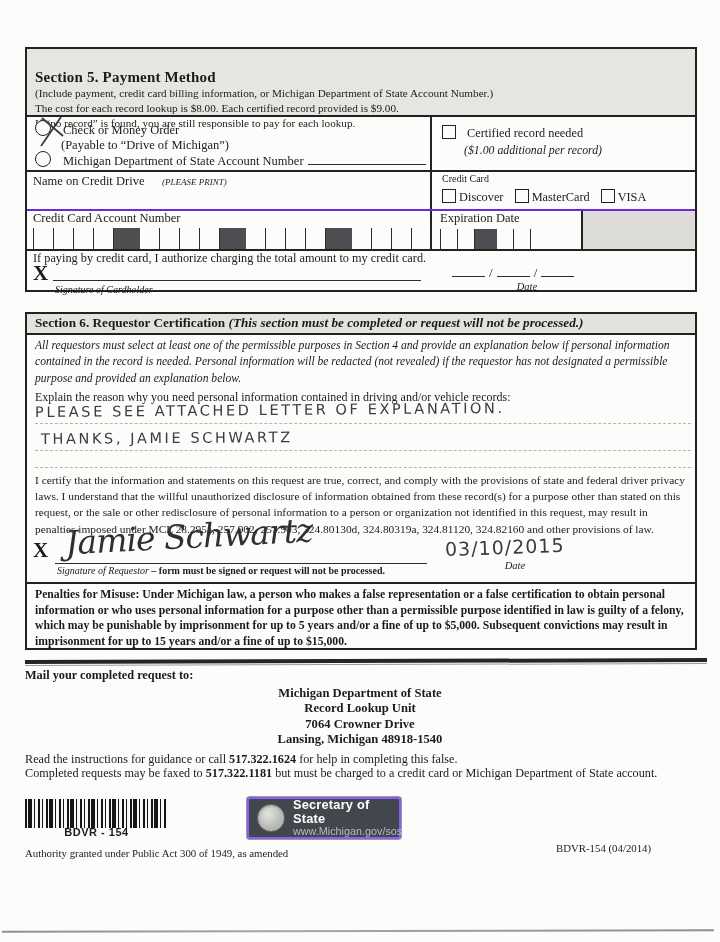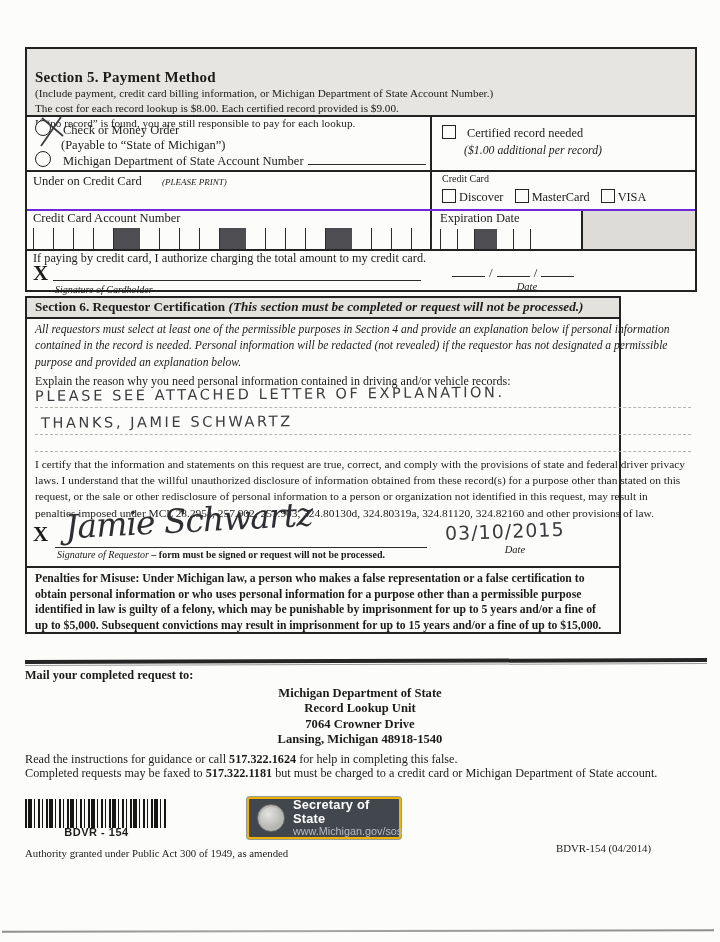--- a/index.html
+++ b/index.html
@@ -36,38 +36,38 @@
   .edark{width:22px;background:#4e4e52;}
   .expgray{position:absolute;right:0;top:0;bottom:0;width:112px;background:#dddcd8;border-left:2px solid #222;}
   
   .sigx{font-size:21px;font-weight:bold;}
   .sigline{position:absolute;border-bottom:1.5px solid #2c2c2c;height:0;}
   .siglbl{font-size:10px;font-style:italic;}
   .dseg{display:inline-block;width:33px;border-bottom:1.5px solid #2c2c2c;height:13px;}
   .dslash{font-size:13px;}
   .datelbl{font-size:10.5px;font-style:italic;text-align:center;}
   
-  .s6{left:25px;top:296px;width:596px;height:338px;}
+  .s6{left:25px;top:312px;width:672px;height:338px;}
   .s6head{position:absolute;left:0;top:0;width:100%;height:21px;background:#e3e2de;border-bottom:2px solid #222;box-sizing:border-box;padding:1px 8px;font-size:13.2px;}
   .intro{position:absolute;left:8px;top:24px;width:652px;font-size:11.6px;font-style:italic;font-weight:500;line-height:1.42;}
   .explain{position:absolute;left:8px;top:76px;font-size:12px;}
   .hand{font-family:"DejaVu Sans",sans-serif;color:#3c3c40;letter-spacing:2.6px;white-space:nowrap;}
   .ruled{position:absolute;height:0;border-bottom:1.4px dashed #a9a8a2;opacity:.85;}
   .certify{position:absolute;left:8px;top:158px;width:656px;font-size:11.4px;line-height:1.42;}
   .script{font-family:"DejaVu Serif",serif;font-style:italic;font-size:33px;color:#2e2e33;letter-spacing:-1px;transform:rotate(-3deg);}
   .penal{position:absolute;left:0;right:0;bottom:0;top:268px;border-top:2px solid #222;padding:3px 8px 0 8px;font-size:11.7px;font-weight:bold;line-height:1.34;box-sizing:border-box;}
   
   .thickrule{position:absolute;left:25px;top:659px;width:682px;height:3.5px;background:#262626;transform:rotate(-.15deg);}
   .thickrule:after{content:"";position:absolute;left:0;top:5px;width:100%;height:1px;background:#9a9a9a;}
   .mailto{position:absolute;left:25px;top:668px;font-size:12.3px;font-weight:bold;}
   .addr{position:absolute;left:180px;top:686px;width:360px;text-align:center;font-size:12.6px;font-weight:bold;line-height:1.22;}
   .instr{position:absolute;left:25px;font-size:12.2px;}
   .barcode{position:absolute;left:25px;top:799px;width:143px;height:29px;background:repeating-linear-gradient(90deg,#151515 0 2px,#f8f8f6 2px 3px,#151515 3px 7px,#f8f8f6 7px 9px,#151515 9px 10px,#f8f8f6 10px 13px,#151515 13px 15px,#f8f8f6 15px 17px,#151515 17px 18px,#f8f8f6 18px 21px);}
   .bclabel{position:absolute;left:25px;top:826px;width:143px;text-align:center;font-family:"Liberation Sans",sans-serif;font-size:11px;font-weight:bold;letter-spacing:.5px;}
-  .badge{position:absolute;left:247px;top:797px;width:154px;height:42px;background:#42464d;border:2px solid #eab308;border-radius:3px;box-shadow:0 0 0 1px #9a9a9a;display:flex;align-items:center;padding:0 8px;box-sizing:border-box;gap:8px;}
+  .badge{position:absolute;left:247px;top:797px;width:154px;height:42px;background:#42464d;border:2px solid #8b5cf6;border-radius:3px;box-shadow:0 0 0 1px #9a9a9a;display:flex;align-items:center;padding:0 8px;box-sizing:border-box;gap:8px;}
   .seal{width:26px;height:26px;border-radius:50%;background:radial-gradient(circle at 40% 35%,#e3e3e0,#9b9b98);border:1px solid #6d6d6a;box-shadow:inset 0 0 0 2px #b7b7b3;flex:0 0 auto;}
   .badgetxt{font-family:"Liberation Sans",sans-serif;line-height:1.1;}
   .badgetitle{color:#fff;font-size:12.8px;font-weight:bold;letter-spacing:.2px;}
   .badgeurl{color:#b9bcc2;font-size:10.8px;}
   .authority{position:absolute;left:25px;top:847px;font-size:10.8px;}
   .formcode{position:absolute;left:556px;top:842px;font-size:10.8px;}
   .bottomline{position:absolute;left:2px;top:930px;width:712px;height:2px;background:linear-gradient(90deg,#8f8f8f,#a6a6a6 40%,#8f8f8f);transform:rotate(-.12deg);}
 </style>
 </head>
 <body>
@@ -84,40 +84,40 @@
 
     <div class="row r1">
       <div class="cellL">
         <div class="abs" style="left:8px;top:3px;">
           <span class="radio"></span>
           <svg class="scribble" width="30" height="34" viewBox="0 0 30 34">
             <line x1="3" y1="2" x2="24" y2="20" stroke="#3b3b3e" stroke-width="1.8"></line>
             <line x1="22" y1="1" x2="2" y2="30" stroke="#3b3b3e" stroke-width="1.8"></line>
           </svg>
           <span class="lbl" style="margin-left:8px;">Check or Money Order</span>
-          <div class="lbl" style="margin-left:26px;">(Payable to “State of Michigan”)</div>
+          <div class="lbl" style="margin-left:26px;">(Payable to “Drive of Michigan”)</div>
         </div>
         <div class="abs" style="left:8px;top:34px;">
           <span class="radio"></span>
           <span class="lbl" style="margin-left:8px;">Michigan Department of State Account Number</span>
           <span class="writeline" style="width:118px;"></span>
         </div>
       </div>
       <div class="cellR">
         <div class="abs" style="left:10px;top:6px;">
           <span class="chk"></span>
           <span class="lbl" style="margin-left:7px;font-size:12.3px;">Certified record needed</span>
           <div class="i" style="margin-left:22px;font-size:11.8px;margin-top:2px;">($1.00 additional per record)</div>
         </div>
       </div>
     </div>
 
     <div class="row r2">
       <div class="cellL">
-        <span class="lbl abs" style="left:6px;top:2px;">Under on Credit Card</span>
+        <span class="lbl abs" style="left:6px;top:2px;">Name on Credit Drive</span>
         <span class="i abs" style="left:135px;top:5px;font-size:9px;">(PLEASE PRINT)</span>
       </div>
       <div class="cellR">
         <div class="abs" style="left:10px;top:1px;font-size:10px;">Credit Card</div>
         <div class="abs" style="left:10px;top:17px;font-size:12.3px;white-space:nowrap;">
           <span class="chk"></span>
           <span>Discover</span>
           <span class="chk" style="margin-left:8px;"></span>
           <span>MasterCard</span>
           <span class="chk" style="margin-left:8px;"></span>

